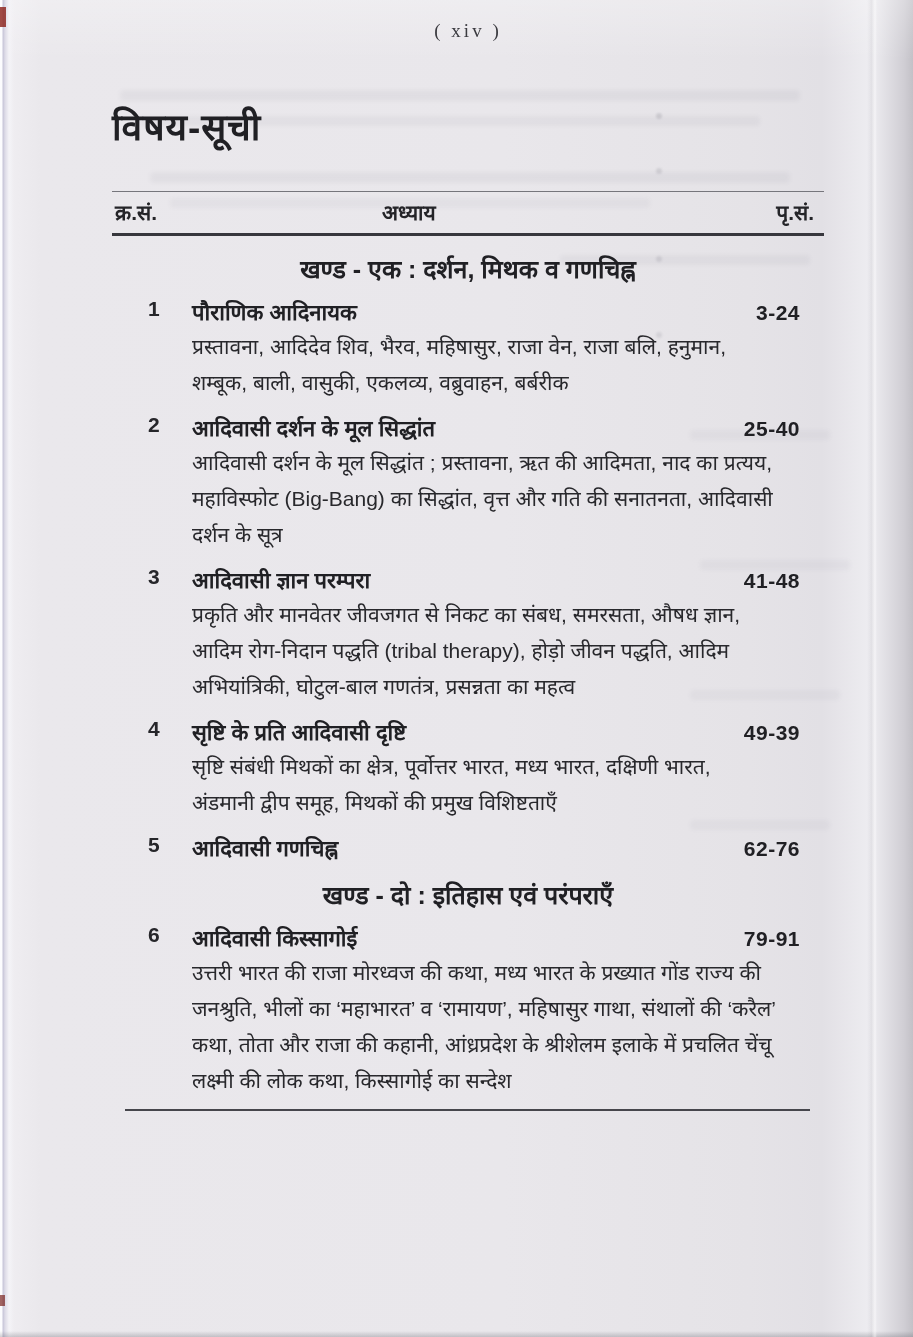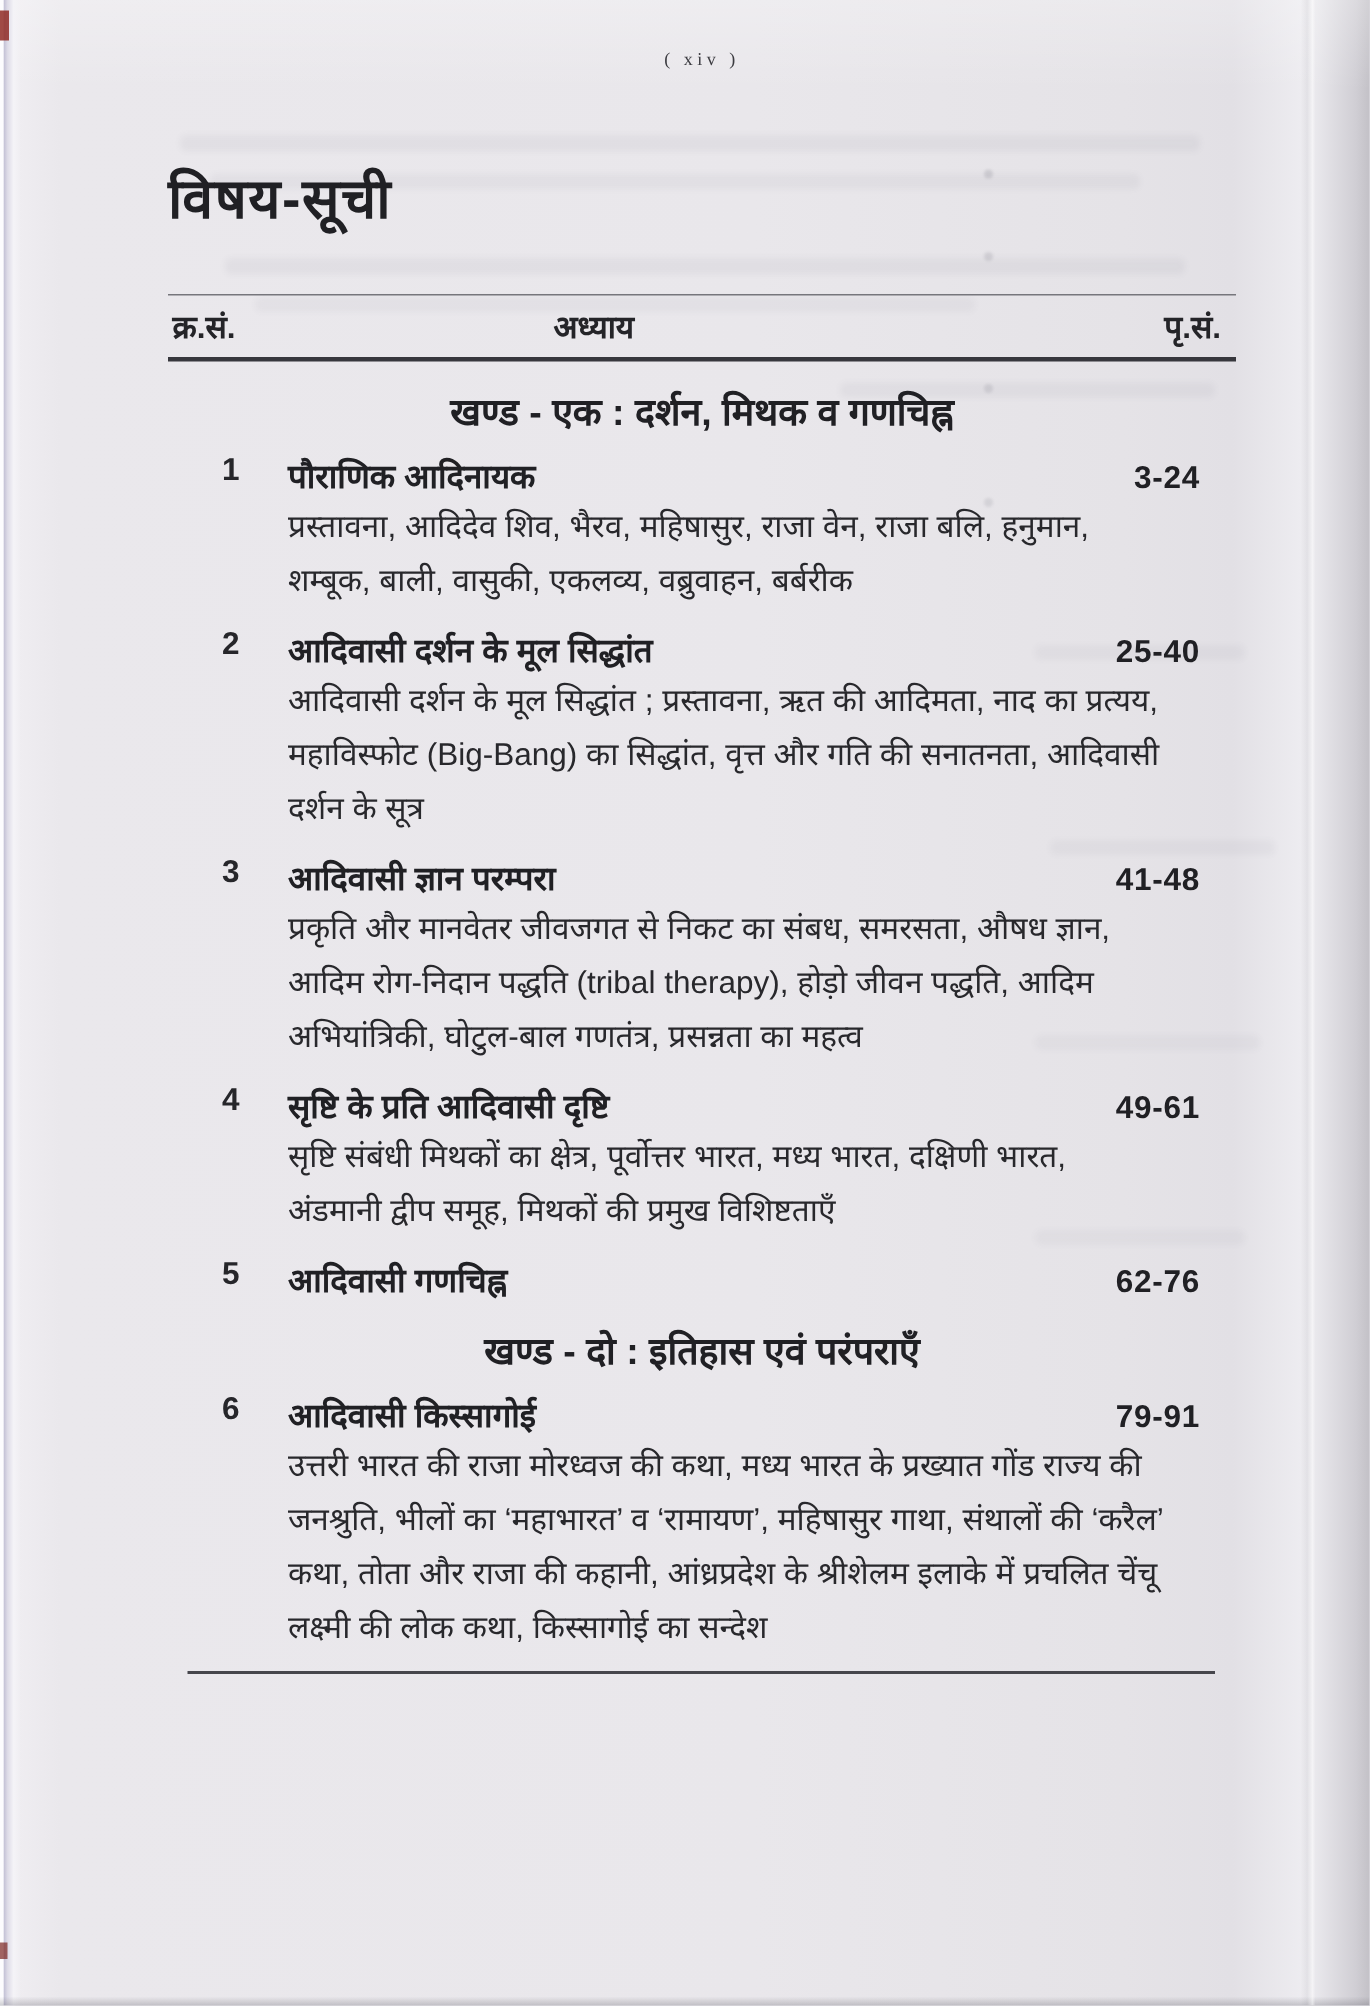--- a/index.html
+++ b/index.html
@@ -37,35 +37,35 @@
   .red-mark-top{position:absolute;left:0;top:7px;width:6px;height:20px;background:#8f2a24;opacity:.85;}
   .red-mark-bottom{position:absolute;left:0;top:1295px;width:5px;height:11px;background:#7a2320;opacity:.7;}
 
   
   .smudge{position:absolute;background:#4c4c60;border-radius:4px;filter:blur(2px);}
   .dot{position:absolute;width:6px;height:6px;border-radius:50%;background:#50505e;filter:blur(1px);}
 
   .content{position:absolute;left:112px;top:0;width:712px;}
 
   .folio{
-    text-align:center;padding-top:32px;
+    text-align:center;padding-top:20px;
     font-family:"Liberation Serif", serif;
-    font-size:12px;letter-spacing:3px;color:#3b3b40;
+    font-size:19px;letter-spacing:3px;color:#3b3b40;
   }
   .doc-title{
     text-align:left;margin-top:58px;
     font-size:37px;font-weight:700;color:#202024;
     letter-spacing:1px;
   }
   .table-head{
     margin-top:40px;display:flex;align-items:baseline;
     border-top:1px solid #76767c;
     border-bottom:3px solid #37373d;
     padding:6px 0 7px 3px;
-    font-size:21px;font-weight:700;color:#242428;
+    font-size:21px;font-weight:700;color:#242428;gap:13px;
   }
   .th-chapter{margin-left:212px;}
   .th-pg{margin-left:auto;padding-right:10px;}
 
   .section-title{
     text-align:center;margin-top:15px;
     font-size:25px;font-weight:700;color:#202024;
   }
   .entry{position:relative;margin-top:11px;padding-left:80px;}
   .entry-head{display:flex;align-items:baseline;font-size:22px;font-weight:700;color:#202024;text-align:center;}
@@ -143,21 +143,21 @@
         <span class="entry-title">आदिवासी ज्ञान परम्परा</span>
         <span class="entry-pages">41-48</span>
       </div>
       <div class="entry-desc">प्रकृति और मानवेतर जीवजगत से निकट का संबध, समरसता, औषध ज्ञान, आदिम रोग-निदान पद्धति (tribal therapy), होड़ो जीवन पद्धति, आदिम अभियांत्रिकी, घोटुल-बाल गणतंत्र, प्रसन्नता का महत्व</div>
     </div>
 
     <div class="entry">
       <span class="entry-num">4</span>
       <div class="entry-head">
         <span class="entry-title">सृष्टि के प्रति आदिवासी दृष्टि</span>
-        <span class="entry-pages">49-61</span>
+        <span class="entry-pages">49-39</span>
       </div>
       <div class="entry-desc">सृष्टि संबंधी मिथकों का क्षेत्र, पूर्वोत्तर भारत, मध्य भारत, दक्षिणी भारत, अंडमानी द्वीप समूह, मिथकों की प्रमुख विशिष्टताएँ</div>
     </div>
 
     <div class="entry">
       <span class="entry-num">5</span>
       <div class="entry-head">
         <span class="entry-title">आदिवासी गणचिह्न</span>
         <span class="entry-pages">62-76</span>
       </div>

